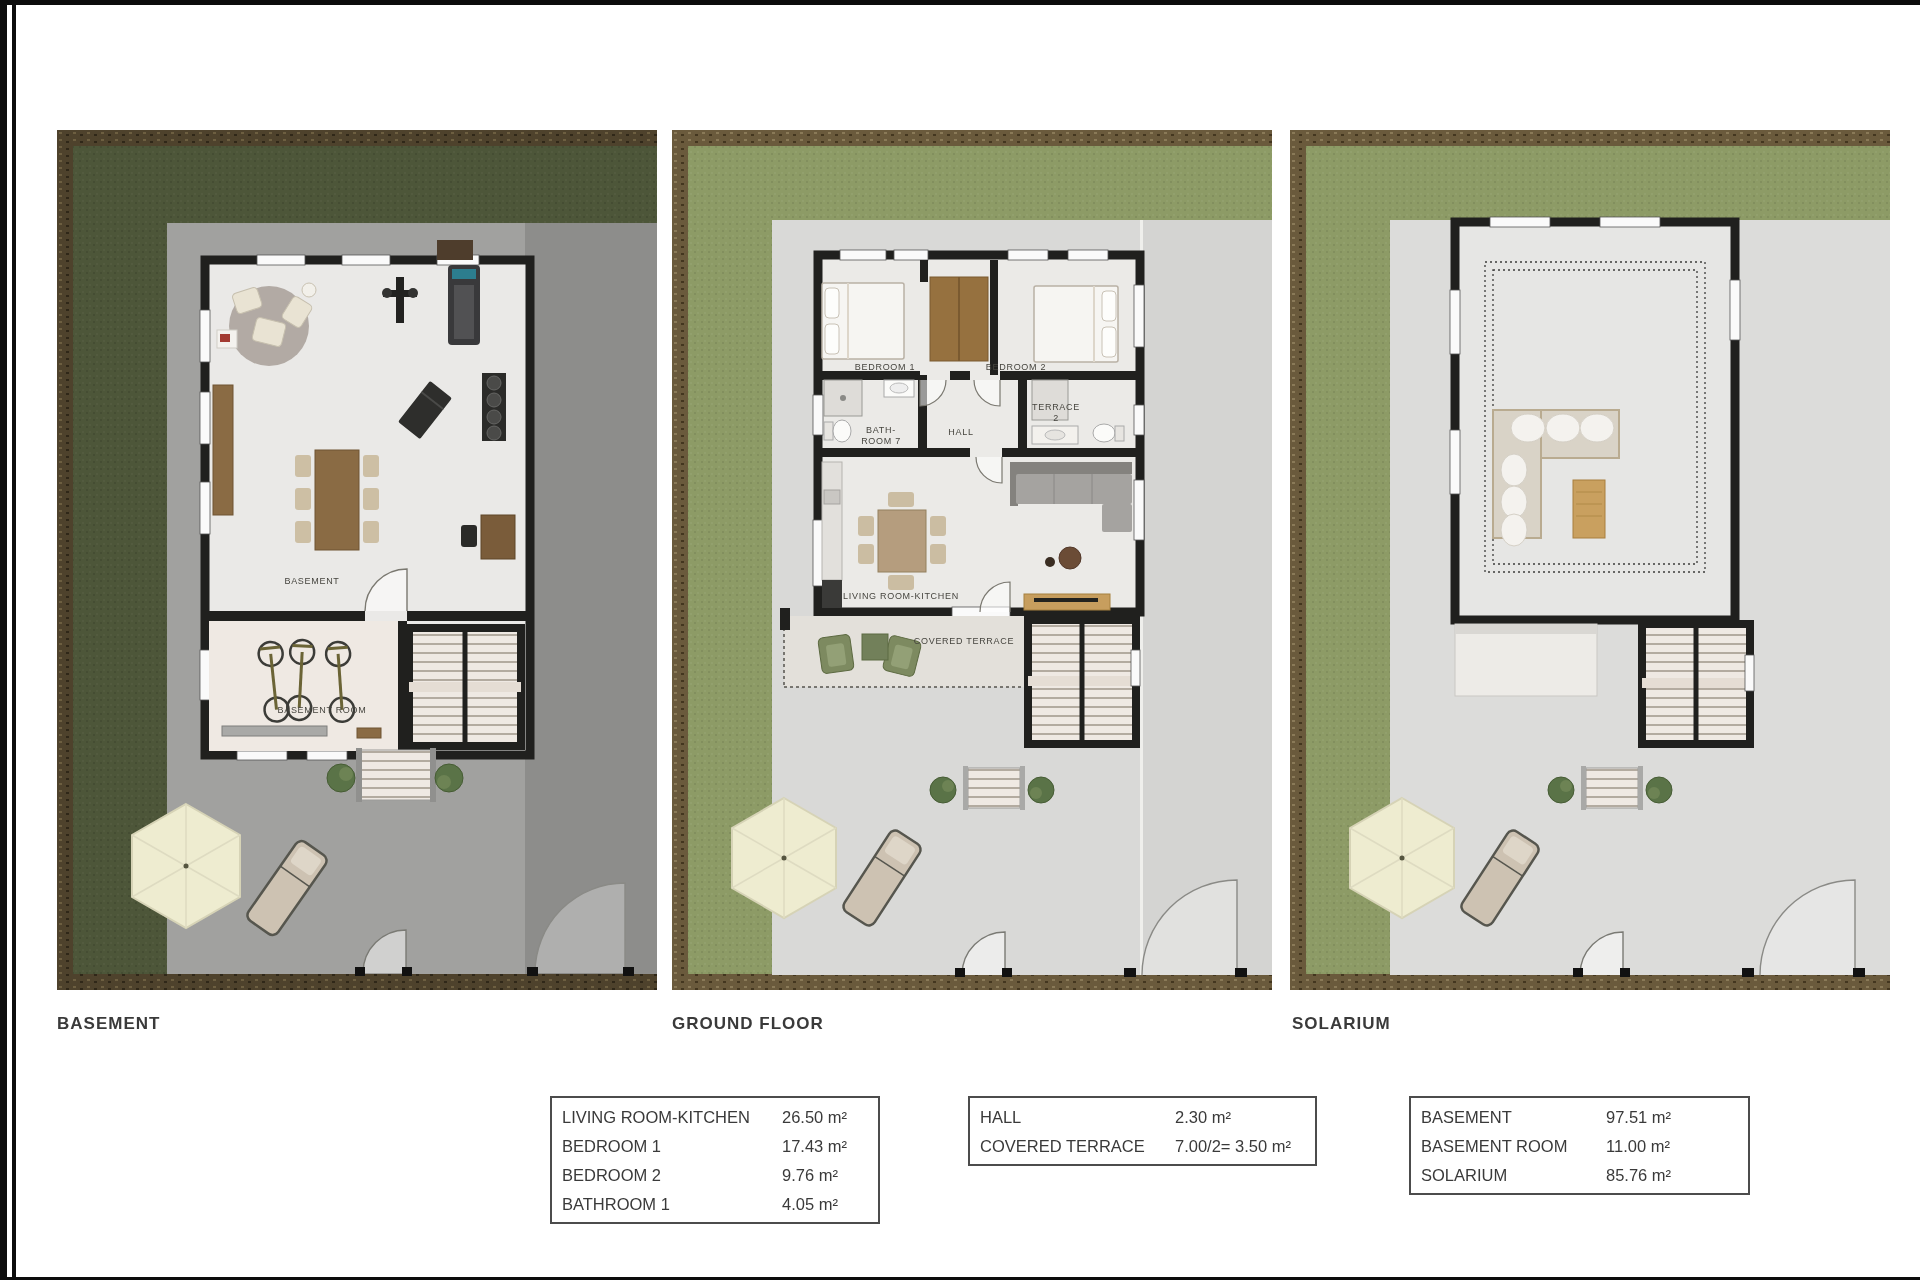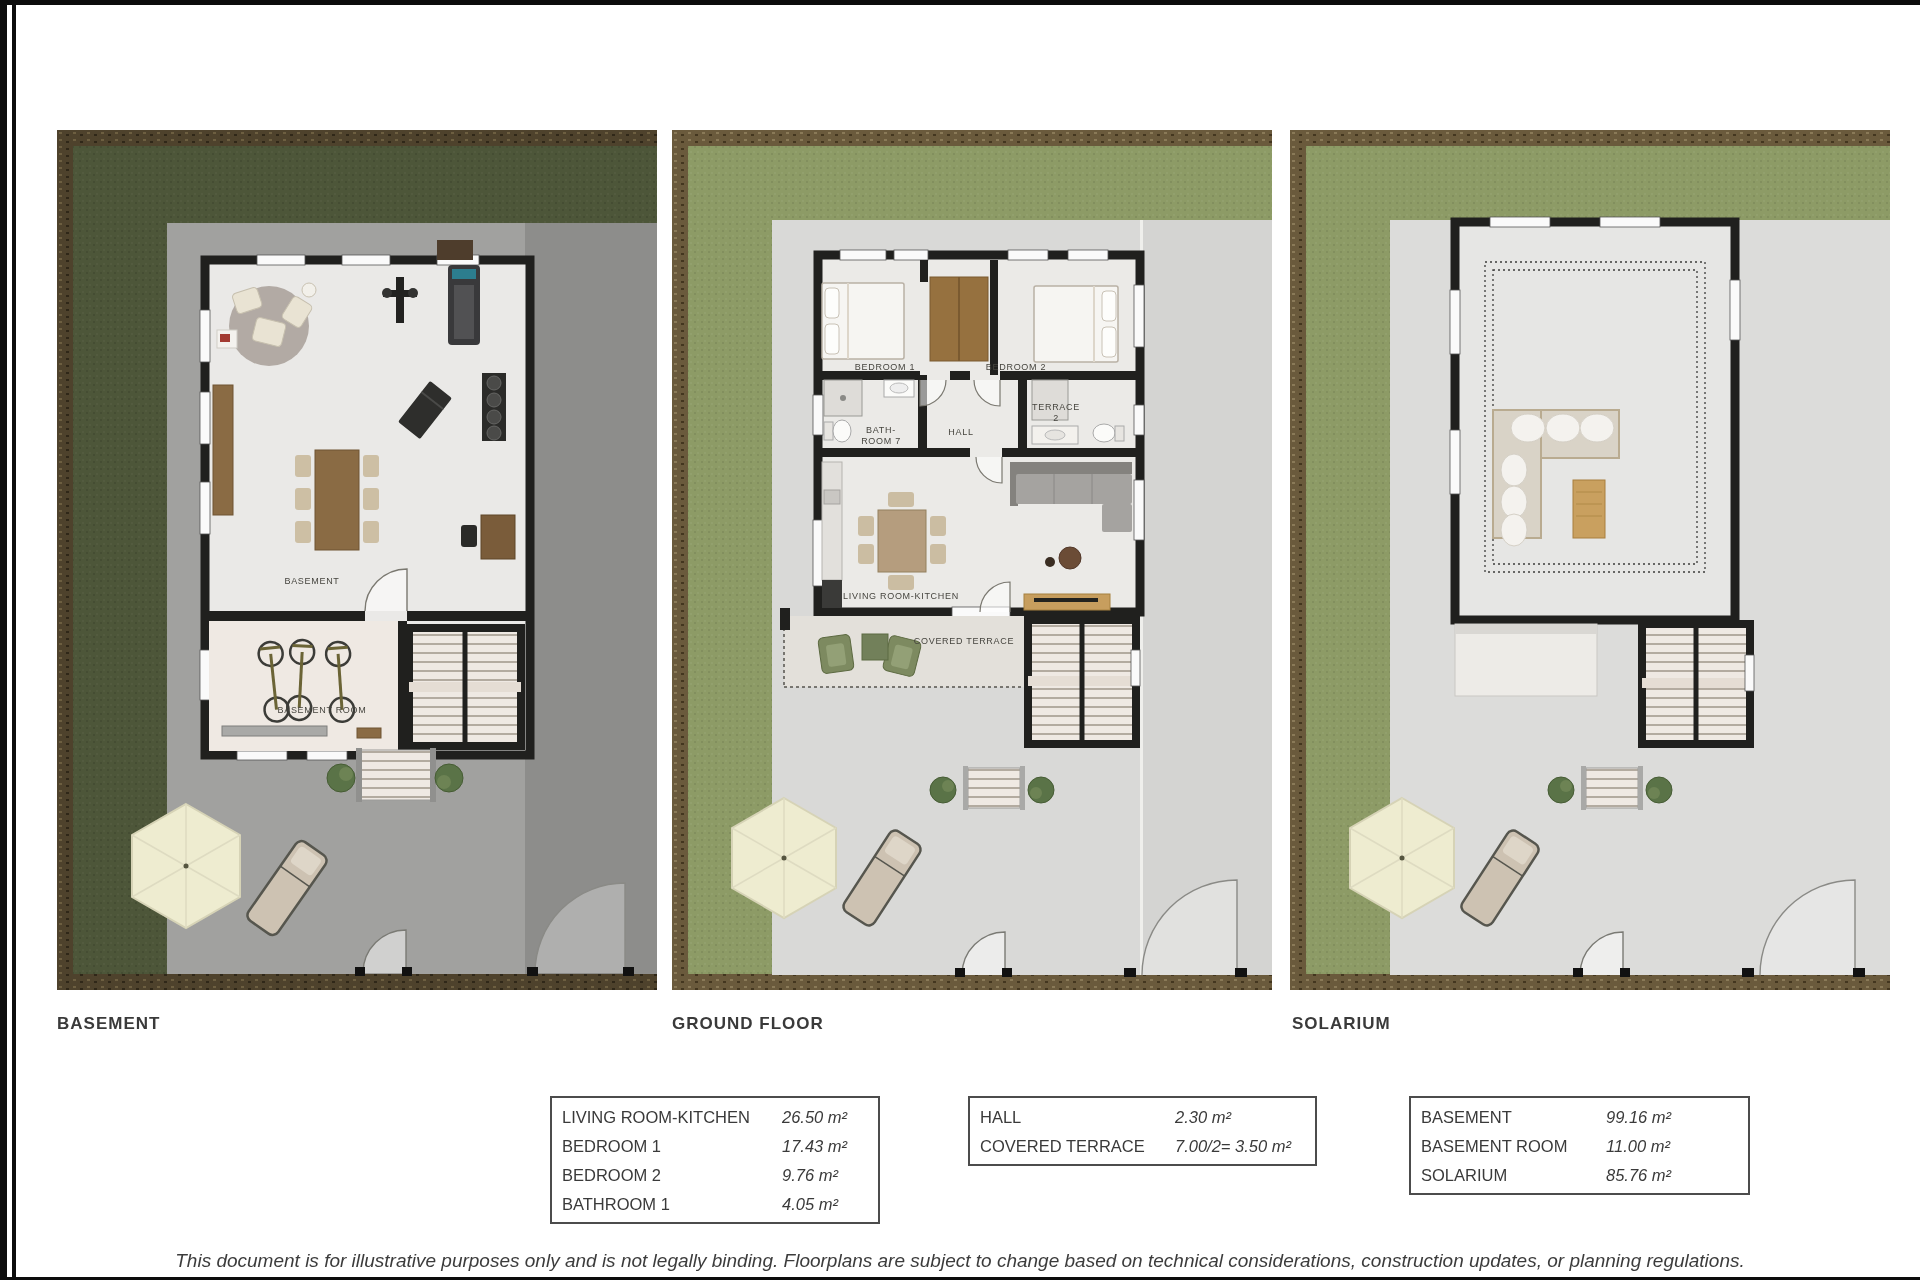--- a/index.html
+++ b/index.html
@@ -10,21 +10,21 @@
   .panel svg{position:absolute;left:0;top:0;}
   .roomlabel{position:absolute;font-size:9px;letter-spacing:.7px;color:#46453f;
              font-weight:500;text-align:center;line-height:1.2;}
   .plan-title{position:absolute;top:1014px;font-size:17px;font-weight:600;
               letter-spacing:1px;color:#3a3a3a;}
   .summary{position:absolute;left:146px;top:1134px;font-size:17px;color:#3e3e3e;line-height:25px;}
   .area-table{position:absolute;border:2px solid #4c4c4c;background:#fff;
               font-size:16.5px;color:#3a3a3a;padding:5px 0 3px 0;}
   .area-table .row{display:flex;height:29px;align-items:center;}
   .area-table .name{padding-left:10px;}
-  .area-table .val{position:absolute;font-style:italic;}
+  .area-table .val{position:absolute;}
   .disclaimer{position:absolute;left:0;top:1250px;width:1920px;text-align:center;
               font-size:19px;font-style:italic;color:#3c3c3c;}
 </style>
 </head>
 <body>
 
 <div class="page">
 
   <div class="bar" style="left:0;top:0;width:7px;height:1280px"></div>
   <div class="bar" style="left:12px;top:0;width:4px;height:1280px"></div>
@@ -508,27 +508,26 @@
       </div>
     <div class="row">
         <span class="name">COVERED TERRACE</span>
         <span class="val" style="left:205px">7.00/2= 3.50 m²</span>
       </div>
   </div>
 
   <div class="area-table" style="left:1409px;top:1096px;width:337px">
     <div class="row">
         <span class="name">BASEMENT</span>
-        <span class="val" style="left:195px">99.16 m²</span>
+        <span class="val" style="left:195px">97.51 m²</span>
       </div>
     <div class="row">
         <span class="name">BASEMENT ROOM</span>
         <span class="val" style="left:195px">11.00 m²</span>
       </div>
     <div class="row">
         <span class="name">SOLARIUM</span>
         <span class="val" style="left:195px">85.76 m²</span>
       </div>
   </div>
 
-  <div class="disclaimer">This document is for illustrative purposes only and is not legally binding. Floorplans are subject to change based on technical considerations, construction updates, or planning regulations.</div>
 
 </div>
 
 </body></html>

